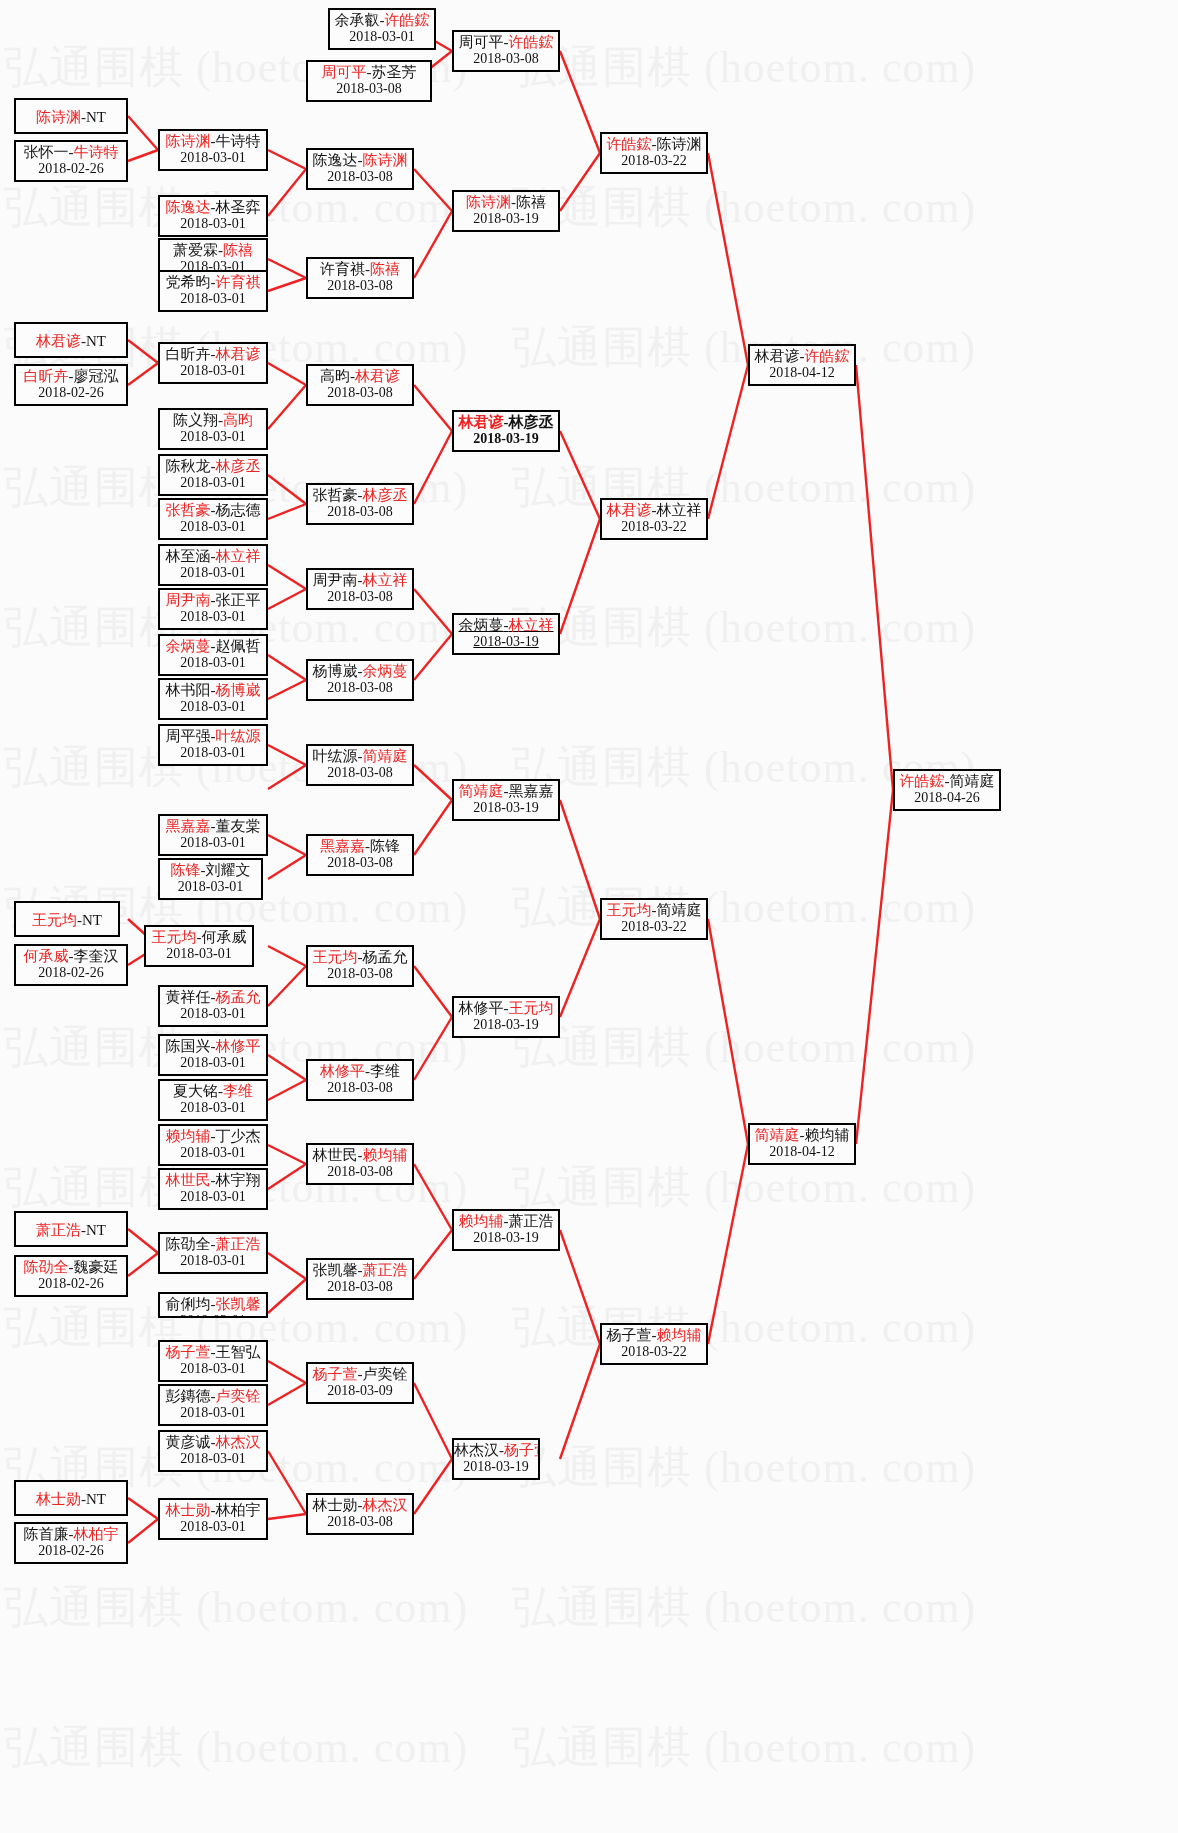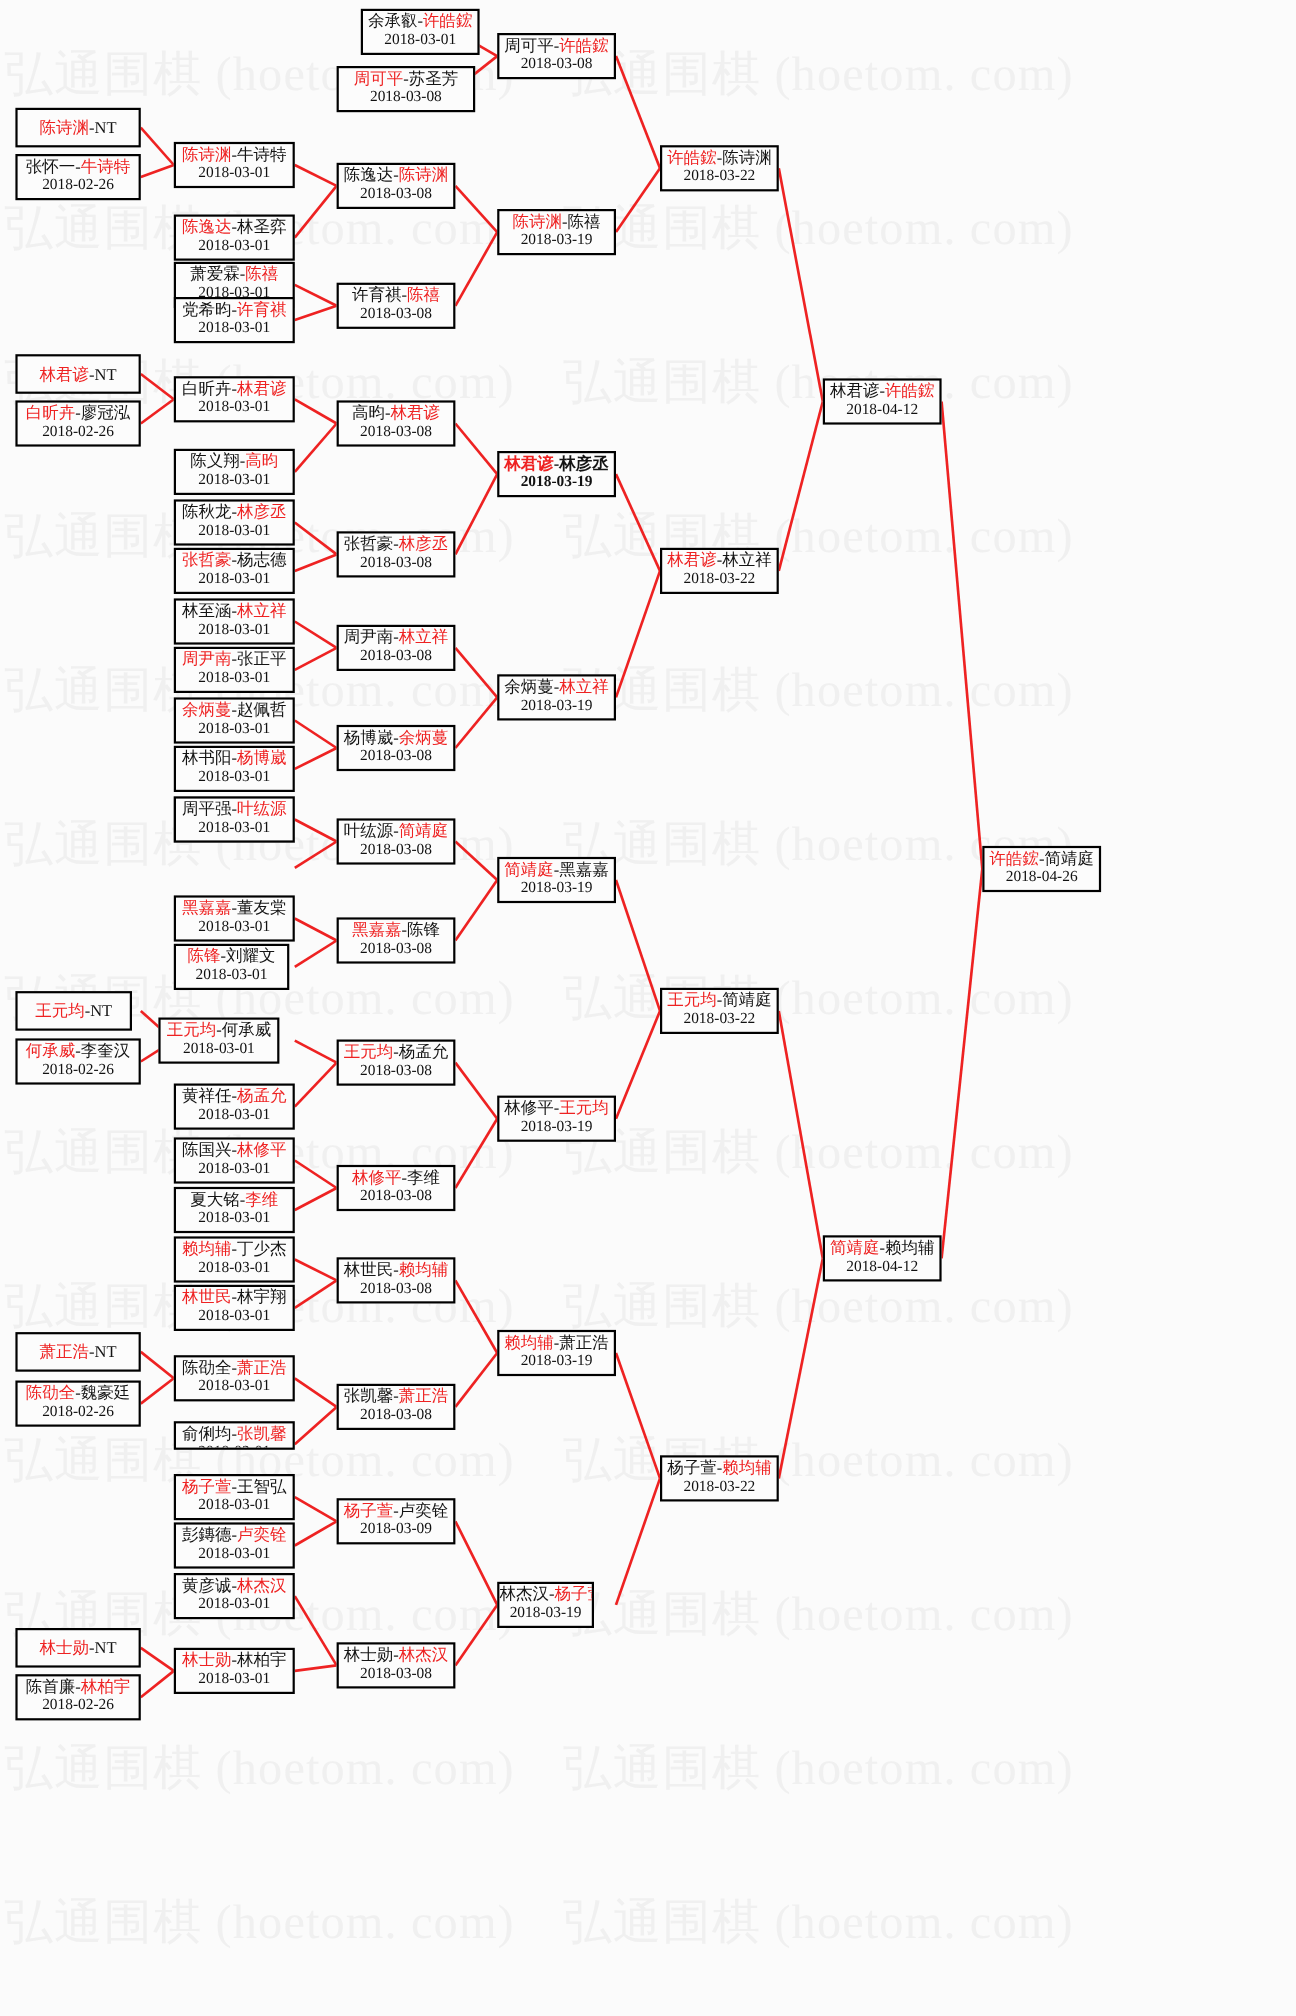--- a/index.html
+++ b/index.html
@@ -277,21 +277,21 @@
         <div class="date">2018-03-08</div>
       </div>
       <div class="match" id="box_m_ybw_ybm" style="left: 306px; top: 659px; width: 108px; height: 42px;">
         <div class="players"><span class="l">杨博崴</span><span class="sep">-</span><span class="w">余炳蔓</span></div>
         <div class="date">2018-03-08</div>
       </div>
       <div class="match" id="box_m_ljy_lyc" style="left: 452px; top: 410px; width: 108px; height: 42px; font-weight: bold;">
         <div class="players"><span class="w">林君谚</span><span class="sep">-</span><span class="l">林彦丞</span></div>
         <div class="date">2018-03-19</div>
       </div>
-      <div class="match" id="box_m_ybm_llx" style="left: 452px; top: 613px; width: 108px; height: 42px;">
+      <div class="match" id="box_m_ybm_llx" style="left: 452px; top: 613px; width: 108px; height: 42px; text-decoration: underline;">
         <div class="players"><span class="l">余炳蔓</span><span class="sep">-</span><span class="w">林立祥</span></div>
         <div class="date">2018-03-19</div>
       </div>
       <div class="match" id="box_m_ljy_llx" style="left: 600px; top: 498px; width: 108px; height: 42px;">
         <div class="players"><span class="w">林君谚</span><span class="sep">-</span><span class="l">林立祥</span></div>
         <div class="date">2018-03-22</div>
       </div>
       <div class="match" id="box_m_ljy_xhh" style="left: 748px; top: 344px; width: 108px; height: 42px;">
         <div class="players"><span class="l">林君谚</span><span class="sep">-</span><span class="w">许皓鋐</span></div>
         <div class="date">2018-04-12</div>

